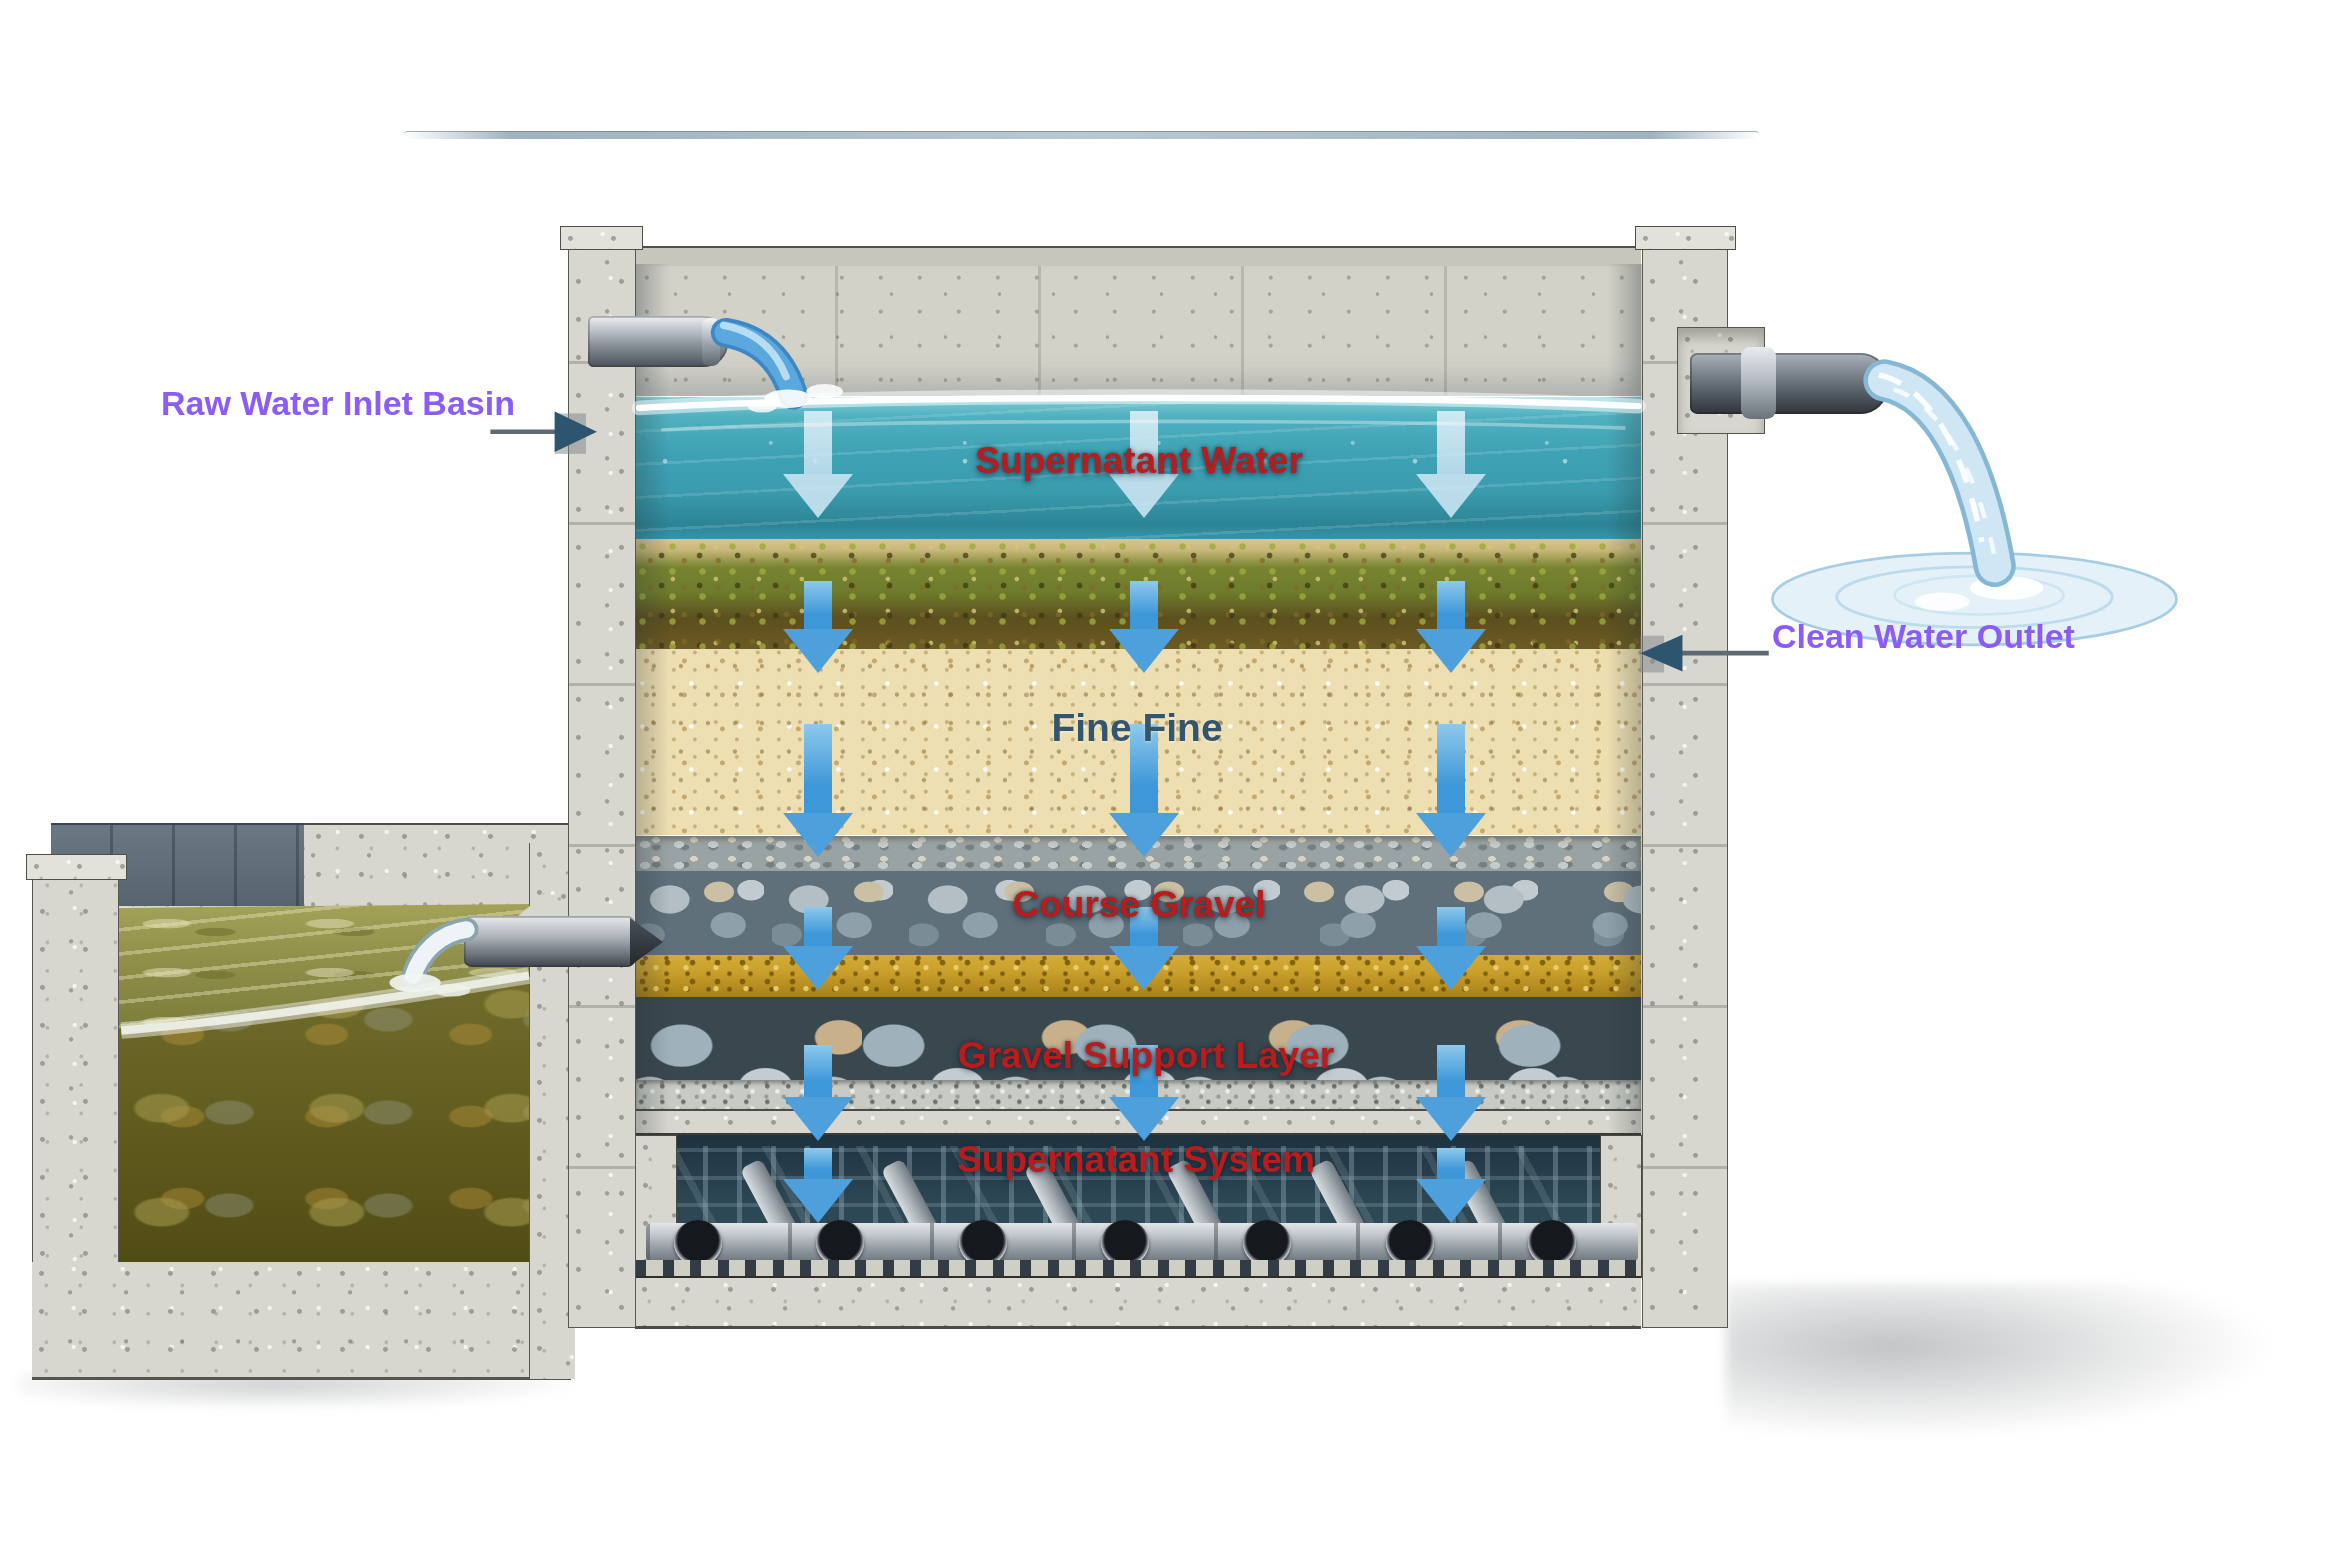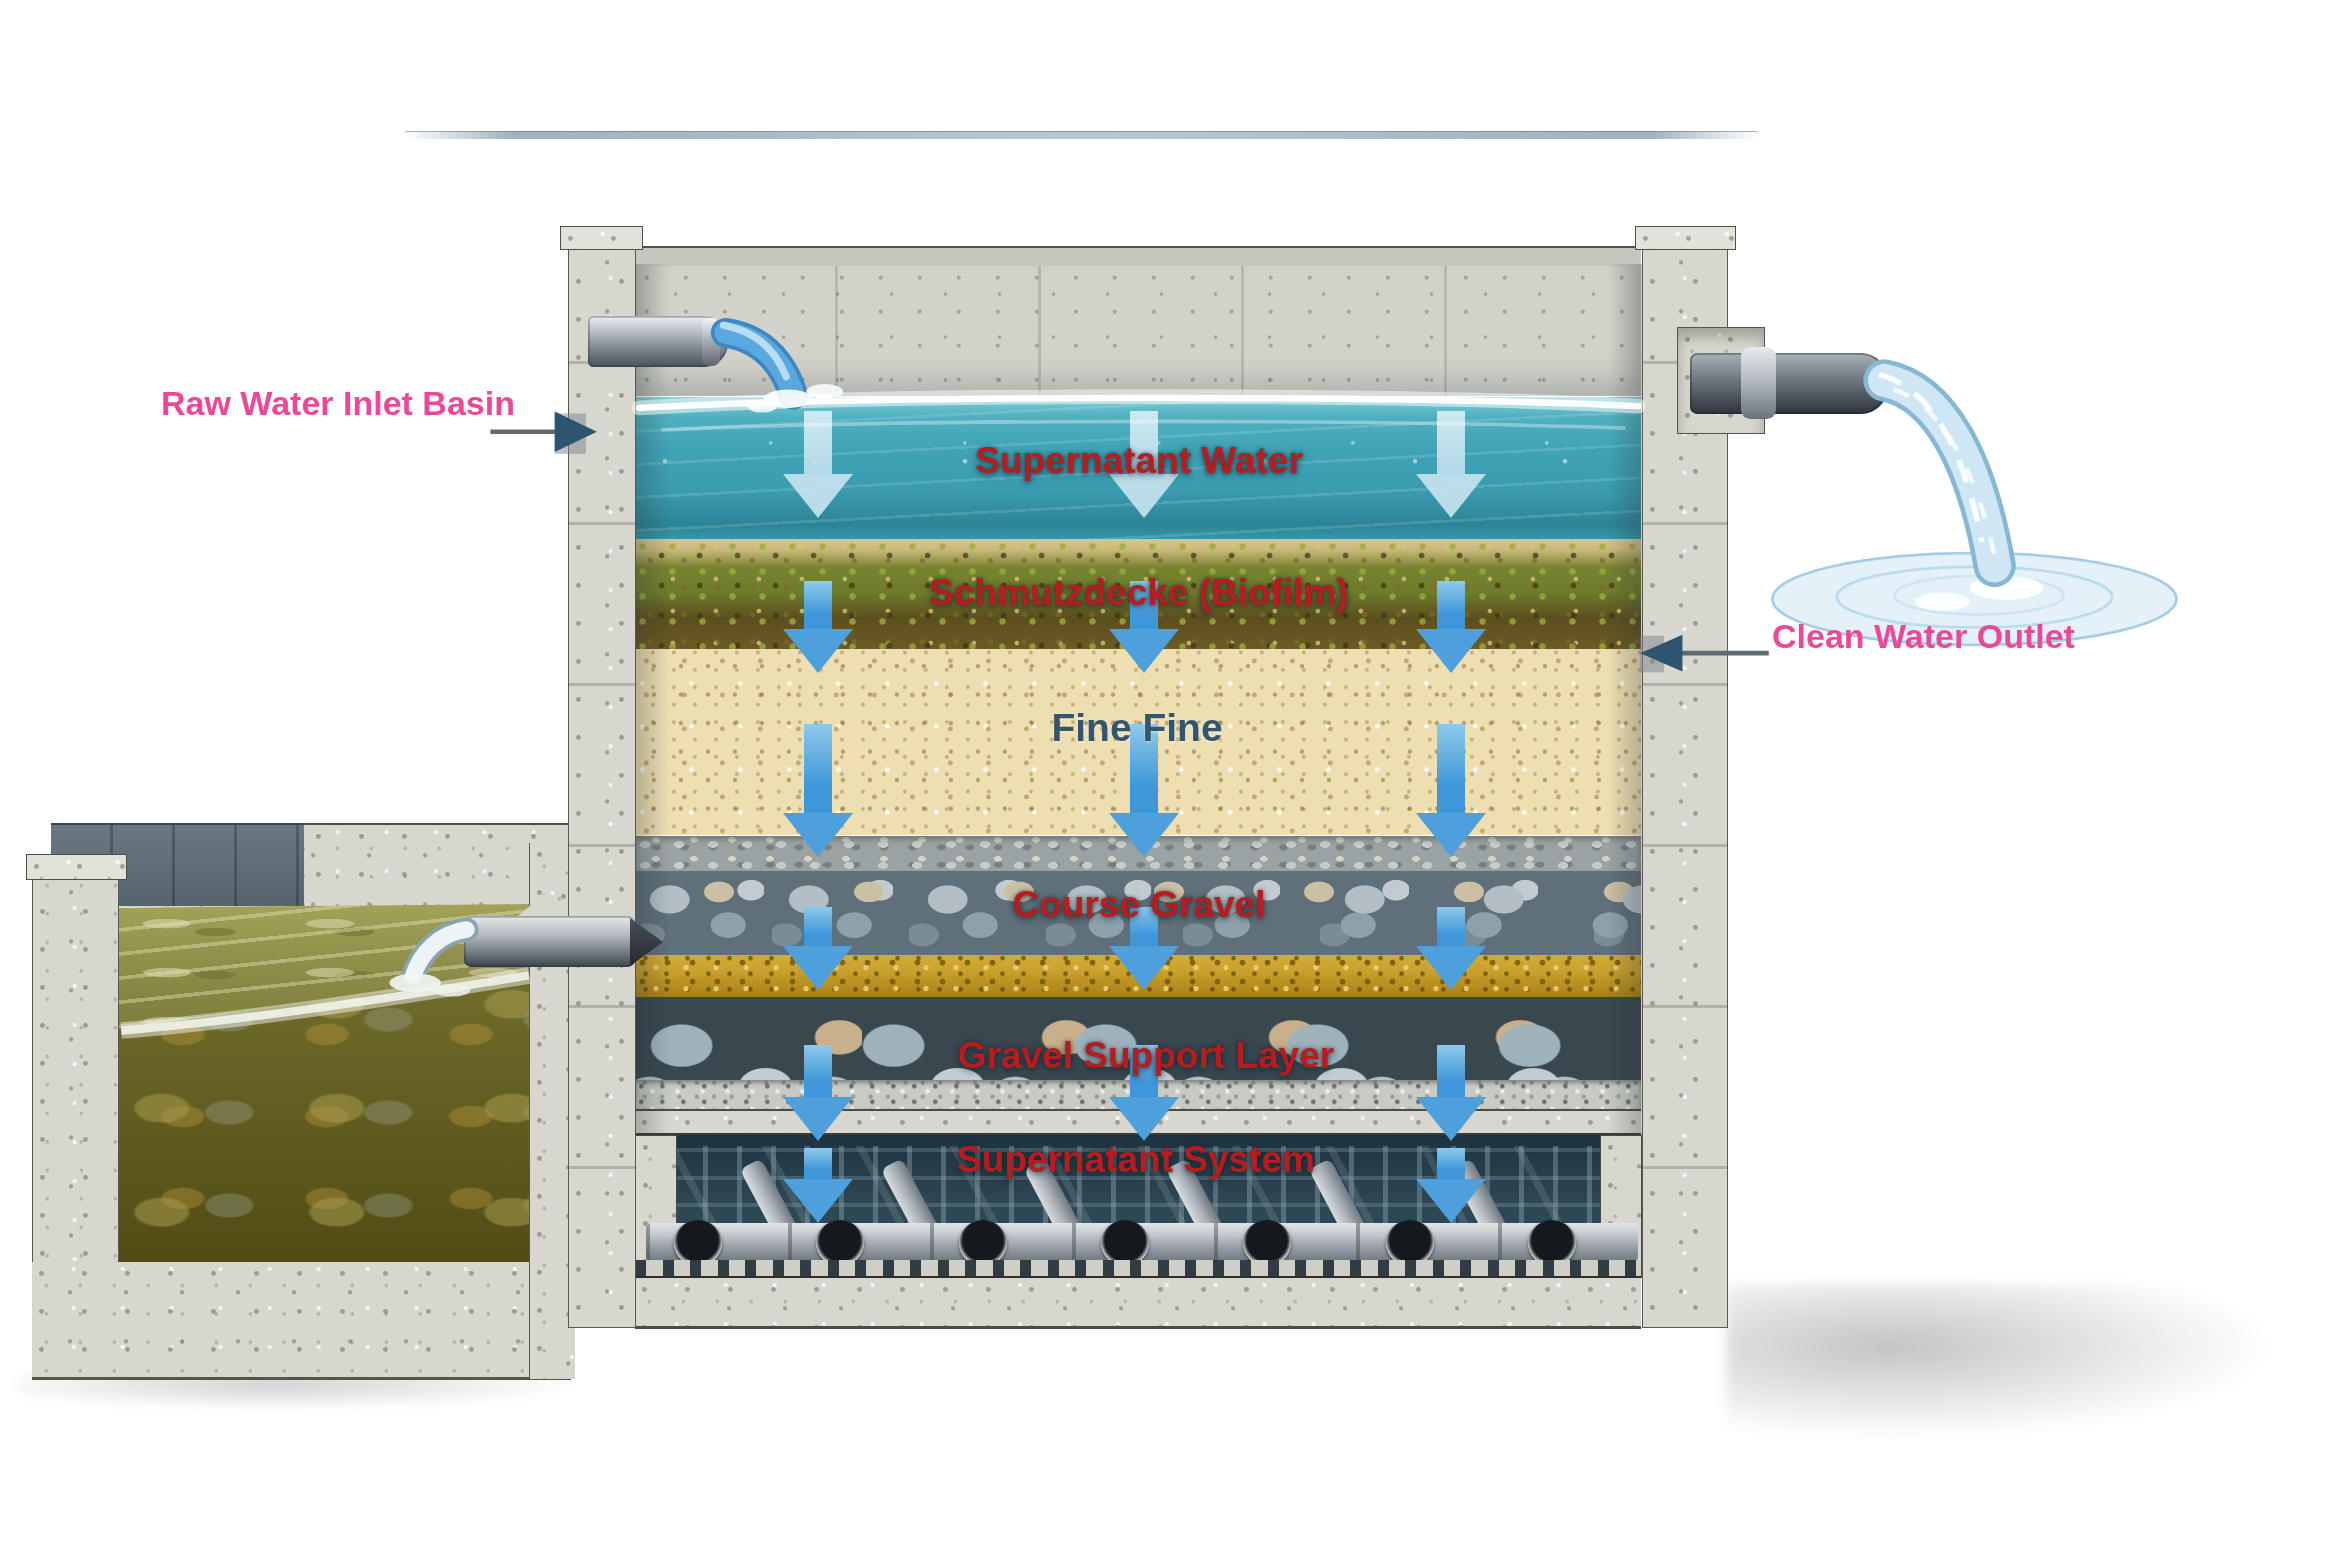--- a/index.html
+++ b/index.html
@@ -6,21 +6,21 @@
   .stage{position:relative;width:2351px;height:1568px;background:#ffffff;overflow:hidden;
          font-family:"Liberation Sans", sans-serif;}
   .abs{position:absolute;}
 
   
   .title{left:687px;top:46px;width:808px;text-align:center;font-size:70px;font-weight:bold;
          color:#3c5d80;letter-spacing:0.9px;z-index:90;}
   .title-underline{left:404px;top:131px;width:1355px;height:7.3px;z-index:90;border-radius:3.7px;
          background:linear-gradient(90deg,rgba(176,192,204,0),#9fb2c0 8%,#b9c7d2 50%,#9fb2c0 92%,rgba(176,192,204,0));
          border-top:1.8px solid rgba(95,112,126,.55);}
-  .side-label{font-size:34px;font-weight:bold;color:#ec4899;z-index:90;white-space:nowrap;}
+  .side-label{font-size:34px;font-weight:bold;color:#8b5cf6;z-index:90;white-space:nowrap;}
   .layer-label{font-size:37px;font-weight:bold;z-index:85;white-space:nowrap;transform:translate(-50%,-50%);}
   .lab-light{color:#b91c1c;text-shadow:0 1.8px 7.3px rgba(8,35,52,.65),0 0 3.7px rgba(8,35,52,.45);}
   .lab-dark{color:#33566e;text-shadow:0 0.9px 2.8px rgba(255,255,255,.5);}
 
   
   .concrete{background-color:#d8d7cf;
     background-image:
       radial-gradient(circle at 22% 30%, rgba(110,110,100,.55) 0 2px, transparent 2.9px),
       radial-gradient(circle at 68% 62%, rgba(90,90,82,.45) 0 1.7px, transparent 2.6px),
       radial-gradient(circle at 42% 82%, rgba(140,140,128,.5) 0 1.4px, transparent 2.2px),
@@ -377,20 +377,19 @@
 
     <rect x="1786" y="692" width="26" height="40" fill="rgba(125,132,138,0.5)"></rect>
     <line x1="1830" y1="711" x2="1926" y2="711" stroke="#5f6a72" stroke-width="5"></line>
     <polygon points="1832,691 1786,711 1832,731" fill="#2e5570"></polygon>
   </svg>
 
   <div class="abs side-label" style="left:161px;top:384px">Raw Water Inlet Basin</div>
   <div class="abs side-label" style="left:1772px;top:617px">Clean Water Outlet</div>
 
   <div class="abs layer-label lab-light" style="left:1139px;top:461px">Supernatant Water</div>
-  <div class="abs layer-label lab-light" style="left:1139px;top:593px">Schmutzdecke (Biofilm)</div>
   <div class="abs layer-label lab-dark" style="left:1137px;top:728px;font-size:39px">Fine Fine</div>
   <div class="abs layer-label lab-light" style="left:1139px;top:905px">Course Gravel</div>
   <div class="abs layer-label lab-light" style="left:1146px;top:1056px">Gravel Support Layer</div>
   <div class="abs layer-label lab-light" style="left:1136px;top:1160px">Supernatant System</div>
 
 </div>
 
 
 </body></html>

